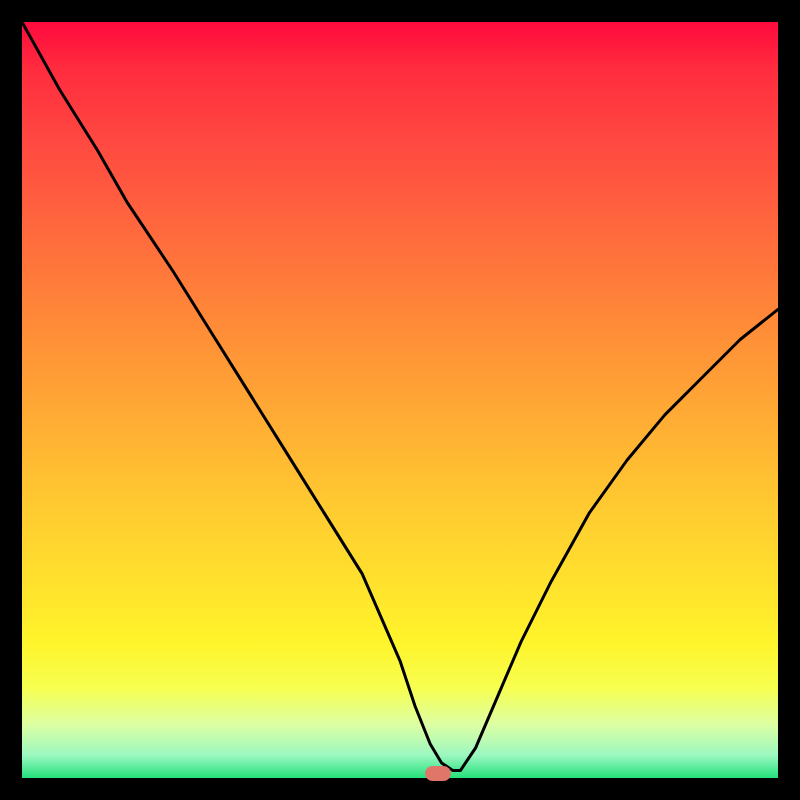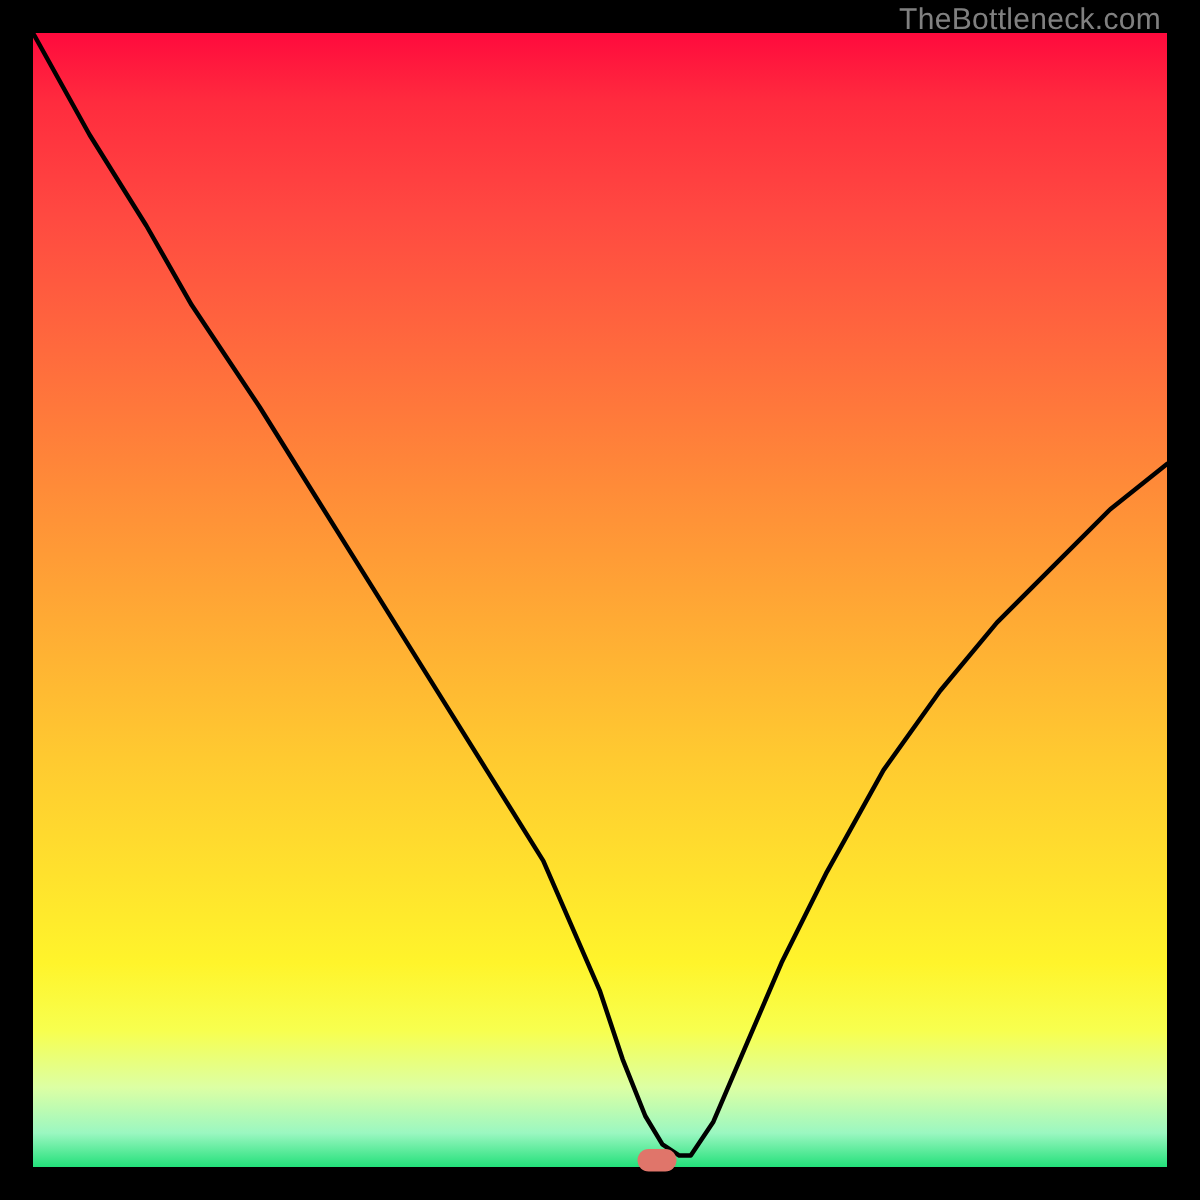--- a/index.html
+++ b/index.html
@@ -63,21 +63,20 @@
     border-radius: 10px;
   }
 </style>
 </head>
 <body>
 
 <div class="canvas-wrap">
 
   <div class="plot-area" style="left: 22px; top: 22px; width: 756px; height: 756px;"></div>
 
-  <span class="watermark" style="right: 26px; top: 2px;">TheBottleneck.com</span>
 
   <svg class="curve-svg" width="800" height="800">
     <path class="curve-path" d="M22.0 22.0 L59.8 90.0 L97.6 150.5 L127.8 203.4 L143.0 226.1 L173.2 271.5 L211.0 332.0 L248.8 392.4 L286.6 452.9 L324.4 513.4 L362.2 573.9 L400.0 660.8 L415.1 706.2 L430.2 744.0 L441.6 762.9 L452.9 770.4 L460.5 770.4 L475.6 747.8 L498.3 694.8 L521.0 641.9 L551.2 581.4 L589.0 513.4 L626.8 460.5 L664.6 415.1 L702.4 377.3 L740.2 339.5 L778.0 309.3"></path>
   </svg>
 
   <div class="minimum-marker" style="width: 26px; height: 15px; left: 425px; top: 766px;"></div>
 
 </div>
 
 </body></html>

